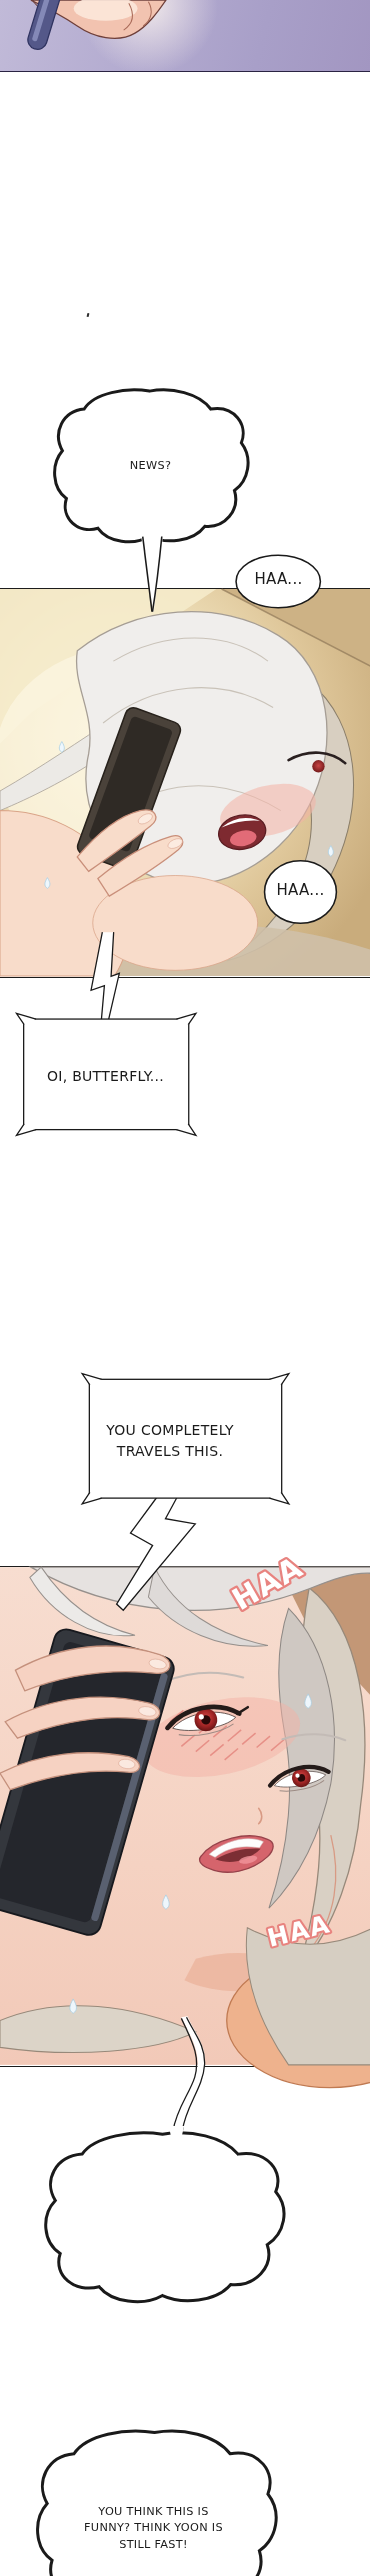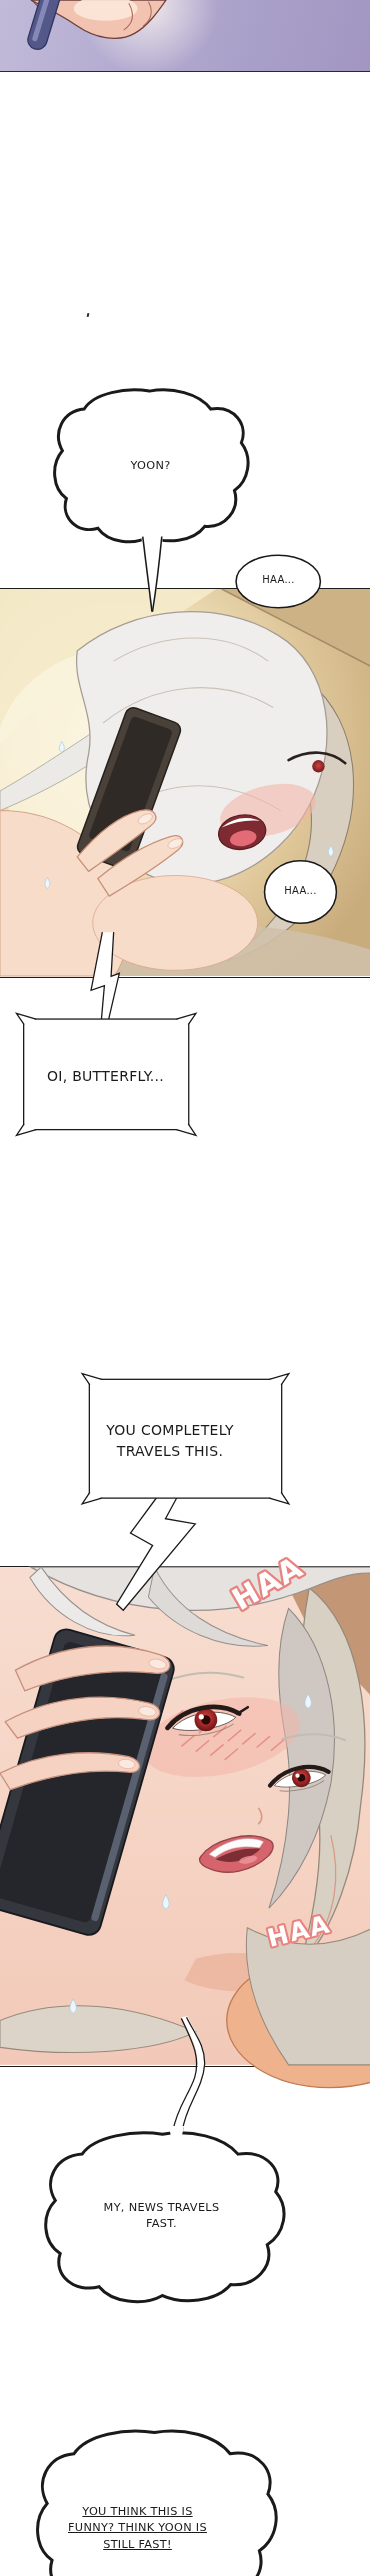--- a/index.html
+++ b/index.html
@@ -14,21 +14,21 @@
       linear-gradient(104deg,#c1bad8 0%,#b3abd0 38%,#a89fc8 70%,#a296c1 100%);
     border-bottom:1.5px solid #2a2342;}
   .panel-b{left:0;top:588px;width:371px;height:390px;border-top:1.5px solid #1c1c1c;border-bottom:1.5px solid #1c1c1c;box-sizing:border-box;}
   .panel-c{left:0;top:1566px;width:371px;height:501px;border-top:1.5px solid #1c1c1c;border-bottom:1.5px solid #1c1c1c;box-sizing:border-box;}
   
   .bubble-text{display:flex;flex-direction:column;justify-content:center;align-items:center;
     color:#1b1b1b;text-align:center;letter-spacing:0.3px;line-height:1.45;}
   .bubble-text span{display:block;white-space:nowrap;}
   .t-cloud{font-size:11.3px;}
   .t-box{font-size:14px;}
-  .t-haa{font-size:10px;text-align:right;}
+  .t-haa{font-size:15px;text-align:right;}
   .sfx-text{font-family:"DejaVu Sans",sans-serif;font-weight:bold;}
   .stray-mark{left:87px;top:313px;width:2.1px;height:4.1px;background:#2e2e2e;transform:rotate(14deg);border-radius:0.5px;}
 </style>
 </head>
 <body>
 
 <div class="page">
 
   <div class="abs panel-a">
     <svg width="371" height="71" viewBox="0 0 720 137">
@@ -202,21 +202,21 @@
 
   <svg class="abs" style="left:49px;top:382px;" width="206" height="237" viewBox="0 0 400 460">
     <g transform="translate(3,6) scale(1.92,1.93)">
       <path d="M 100,6 C 123,2 150,8 162,24 C 186,20 200,40 193,58 C 205,74 200,96 186,106 C 192,126 176,144 156,142 C 144,158 116,160 100,152 C 84,162 58,158 48,144 C 28,150 10,134 16,114 C 2,104 0,80 12,66 C 2,48 12,26 34,24 C 44,8 76,2 100,6 Z" fill="#ffffff" stroke="#1a1a1a" stroke-width="3" vector-effect="non-scaling-stroke"></path>
     </g>
     <polygon points="178,294 222,294 203,448" fill="#ffffff"></polygon>
     <path d="M 182,300 L 200,446" fill="none" stroke="#1a1a1a" stroke-width="3"></path>
     <path d="M 219,300 C 214,352 208,402 201,446" fill="none" stroke="#1a1a1a" stroke-width="3"></path>
   </svg>
   <div class="abs bubble-text t-cloud" style="left:99px;top:456px;width:103px;height:19.6px;">
-    <span>YOON?</span>
+    <span>NEWS?</span>
   </div>
 
   <svg class="abs" style="left:234px;top:553px;" width="90" height="58" viewBox="0 0 175 112">
     <ellipse cx="86" cy="55" rx="82" ry="51" fill="#ffffff" stroke="#1a1a1a" stroke-width="3"></ellipse>
   </svg>
   <div class="abs bubble-text t-haa" style="left:240px;top:571px;width:77px;height:18.5px;">
     <span>HAA...</span>
   </div>
 
   <svg class="abs" style="left:263px;top:859px;" width="77" height="67" viewBox="0 0 150 130">
@@ -270,30 +270,26 @@
     <path d="M 352,16 C 372,56 392,88 380,130 C 370,162 342,192 334,240 L 352,240 C 358,186 394,152 398,106 C 400,68 376,44 364,14 Z" fill="#ffffff"></path>
     <path d="M 352,18 C 370,58 390,90 378,132 C 368,164 342,194 336,236" fill="none" stroke="#1a1a1a" stroke-width="2.5"></path>
     <path d="M 362,16 C 376,46 399,70 397,108 C 394,154 360,188 354,236" fill="none" stroke="#1a1a1a" stroke-width="2.5"></path>
   </svg>
   <svg class="abs" style="left:39px;top:2124px;" width="247" height="185" viewBox="0 0 480 360">
     <g transform="translate(3,7) scale(2.37,2.15)">
       <path d="M 100,6 C 123,2 150,8 162,24 C 186,20 200,40 193,58 C 205,74 200,96 186,106 C 192,126 176,144 156,142 C 144,158 116,160 100,152 C 84,162 58,158 48,144 C 28,150 10,134 16,114 C 2,104 0,80 12,66 C 2,48 12,26 34,24 C 44,8 76,2 100,6 Z" fill="#ffffff" stroke="#1a1a1a" stroke-width="3" vector-effect="non-scaling-stroke"></path>
     </g>
     <polygon points="252,4 282,4 276,30 258,30" fill="#ffffff"></polygon>
   </svg>
-  <div class="abs bubble-text t-cloud" style="left:48px;top:2196px;width:227px;height:40px;">
-    <span>MY, NEWS TRAVELS</span>
-    <span>FAST.</span>
-  </div>
 
   <svg class="abs" style="left:31px;top:2421px;" width="247" height="196" viewBox="0 0 480 380">
     <g transform="translate(3,8) scale(2.37,2.3)">
       <path d="M 100,6 C 123,2 150,8 162,24 C 186,20 200,40 193,58 C 205,74 200,96 186,106 C 192,126 176,144 156,142 C 144,158 116,160 100,152 C 84,162 58,158 48,144 C 28,150 10,134 16,114 C 2,104 0,80 12,66 C 2,48 12,26 34,24 C 44,8 76,2 100,6 Z" fill="#ffffff" stroke="#1a1a1a" stroke-width="3" vector-effect="non-scaling-stroke"></path>
     </g>
   </svg>
-  <div class="abs bubble-text t-cloud" style="left:24px;top:2500px;width:227px;height:57px;text-decoration:underline;">
+  <div class="abs bubble-text t-cloud" style="left:40px;top:2500px;width:227px;height:57px;">
     <span>YOU THINK THIS IS</span>
     <span>FUNNY? THINK YOON IS</span>
     <span>STILL FAST!</span>
   </div>
 
 </div>
 
 
 </body></html>

